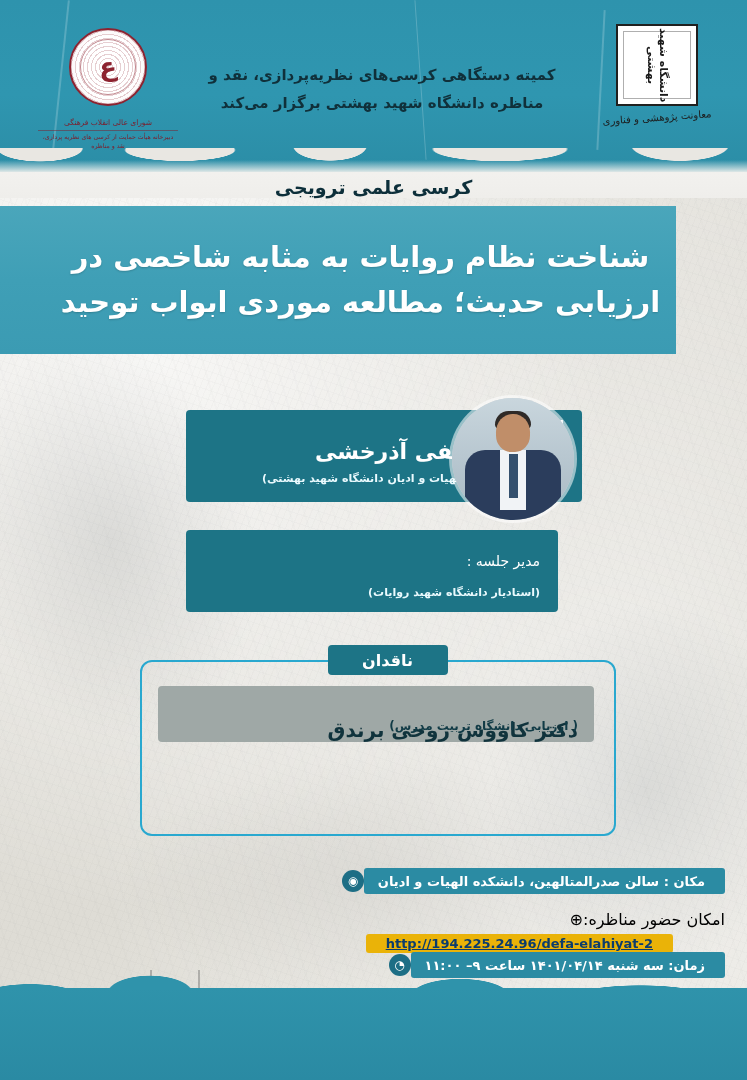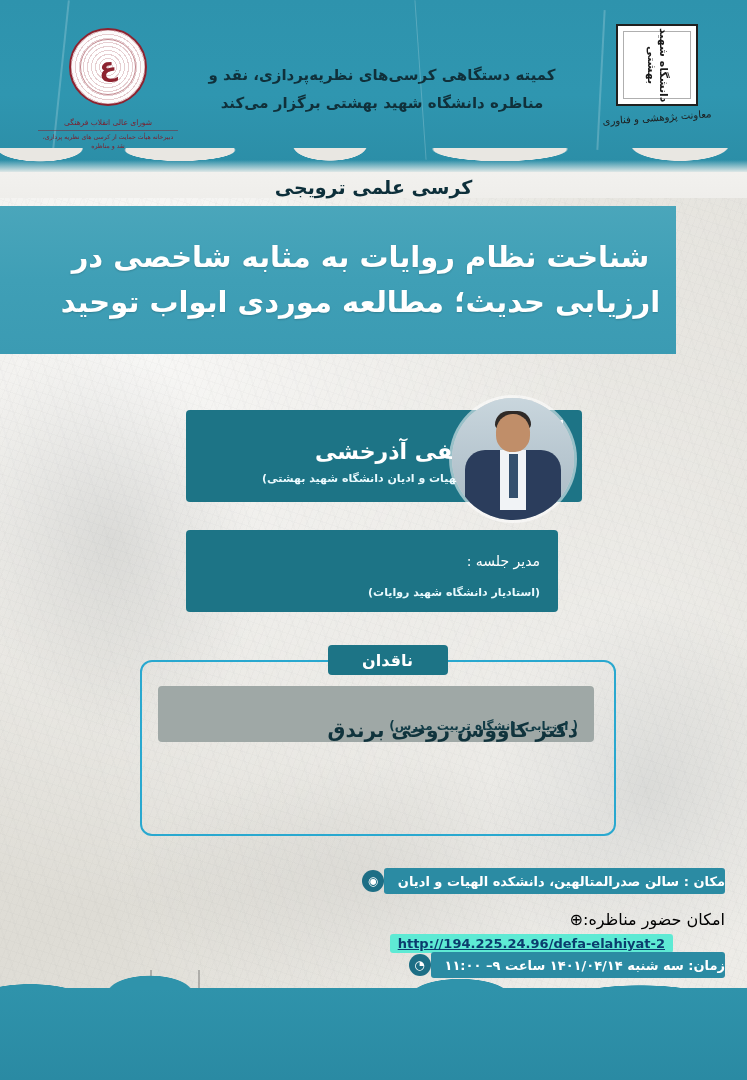--- a/index.html
+++ b/index.html
@@ -379,21 +379,21 @@
     position: absolute;
     height: 26px;
     display: flex;
     align-items: center;
     direction: rtl;
   }
   .info-row .pill {
     height: 26px;
     display: flex;
     align-items: center;
-    padding: 0 0 0 14px;
+    padding: 0 20px 0 14px;
     background: #2b8ba3;
     color: #ffffff;
     font-size: 13px;
     font-weight: bold;
     border-radius: 3px;
   }
   .info-row .ic {
     width: 22px; height: 22px;
     border-radius: 50%;
     background: #1d6e85;
@@ -414,25 +414,25 @@
     direction: rtl;
   }
   .online-wrap .top {
     display: flex;
     align-items: center;
     height: 26px;
   }
   .online-link {
     position: absolute;
     right: 52px; top: 28px;
-    background: #5eead4;
+    background: #eab308;
     color: #0b3c6d;
     font-size: 13px;
     font-weight: bold;
-    padding: 2px 8px;
+    padding: 2px 20px;
     border-radius: 3px;
     text-decoration: underline;
     direction: ltr;
     white-space: nowrap;
   }
 
   
   .bottom-band {
     position: absolute;
     left: 0; bottom: 0;

